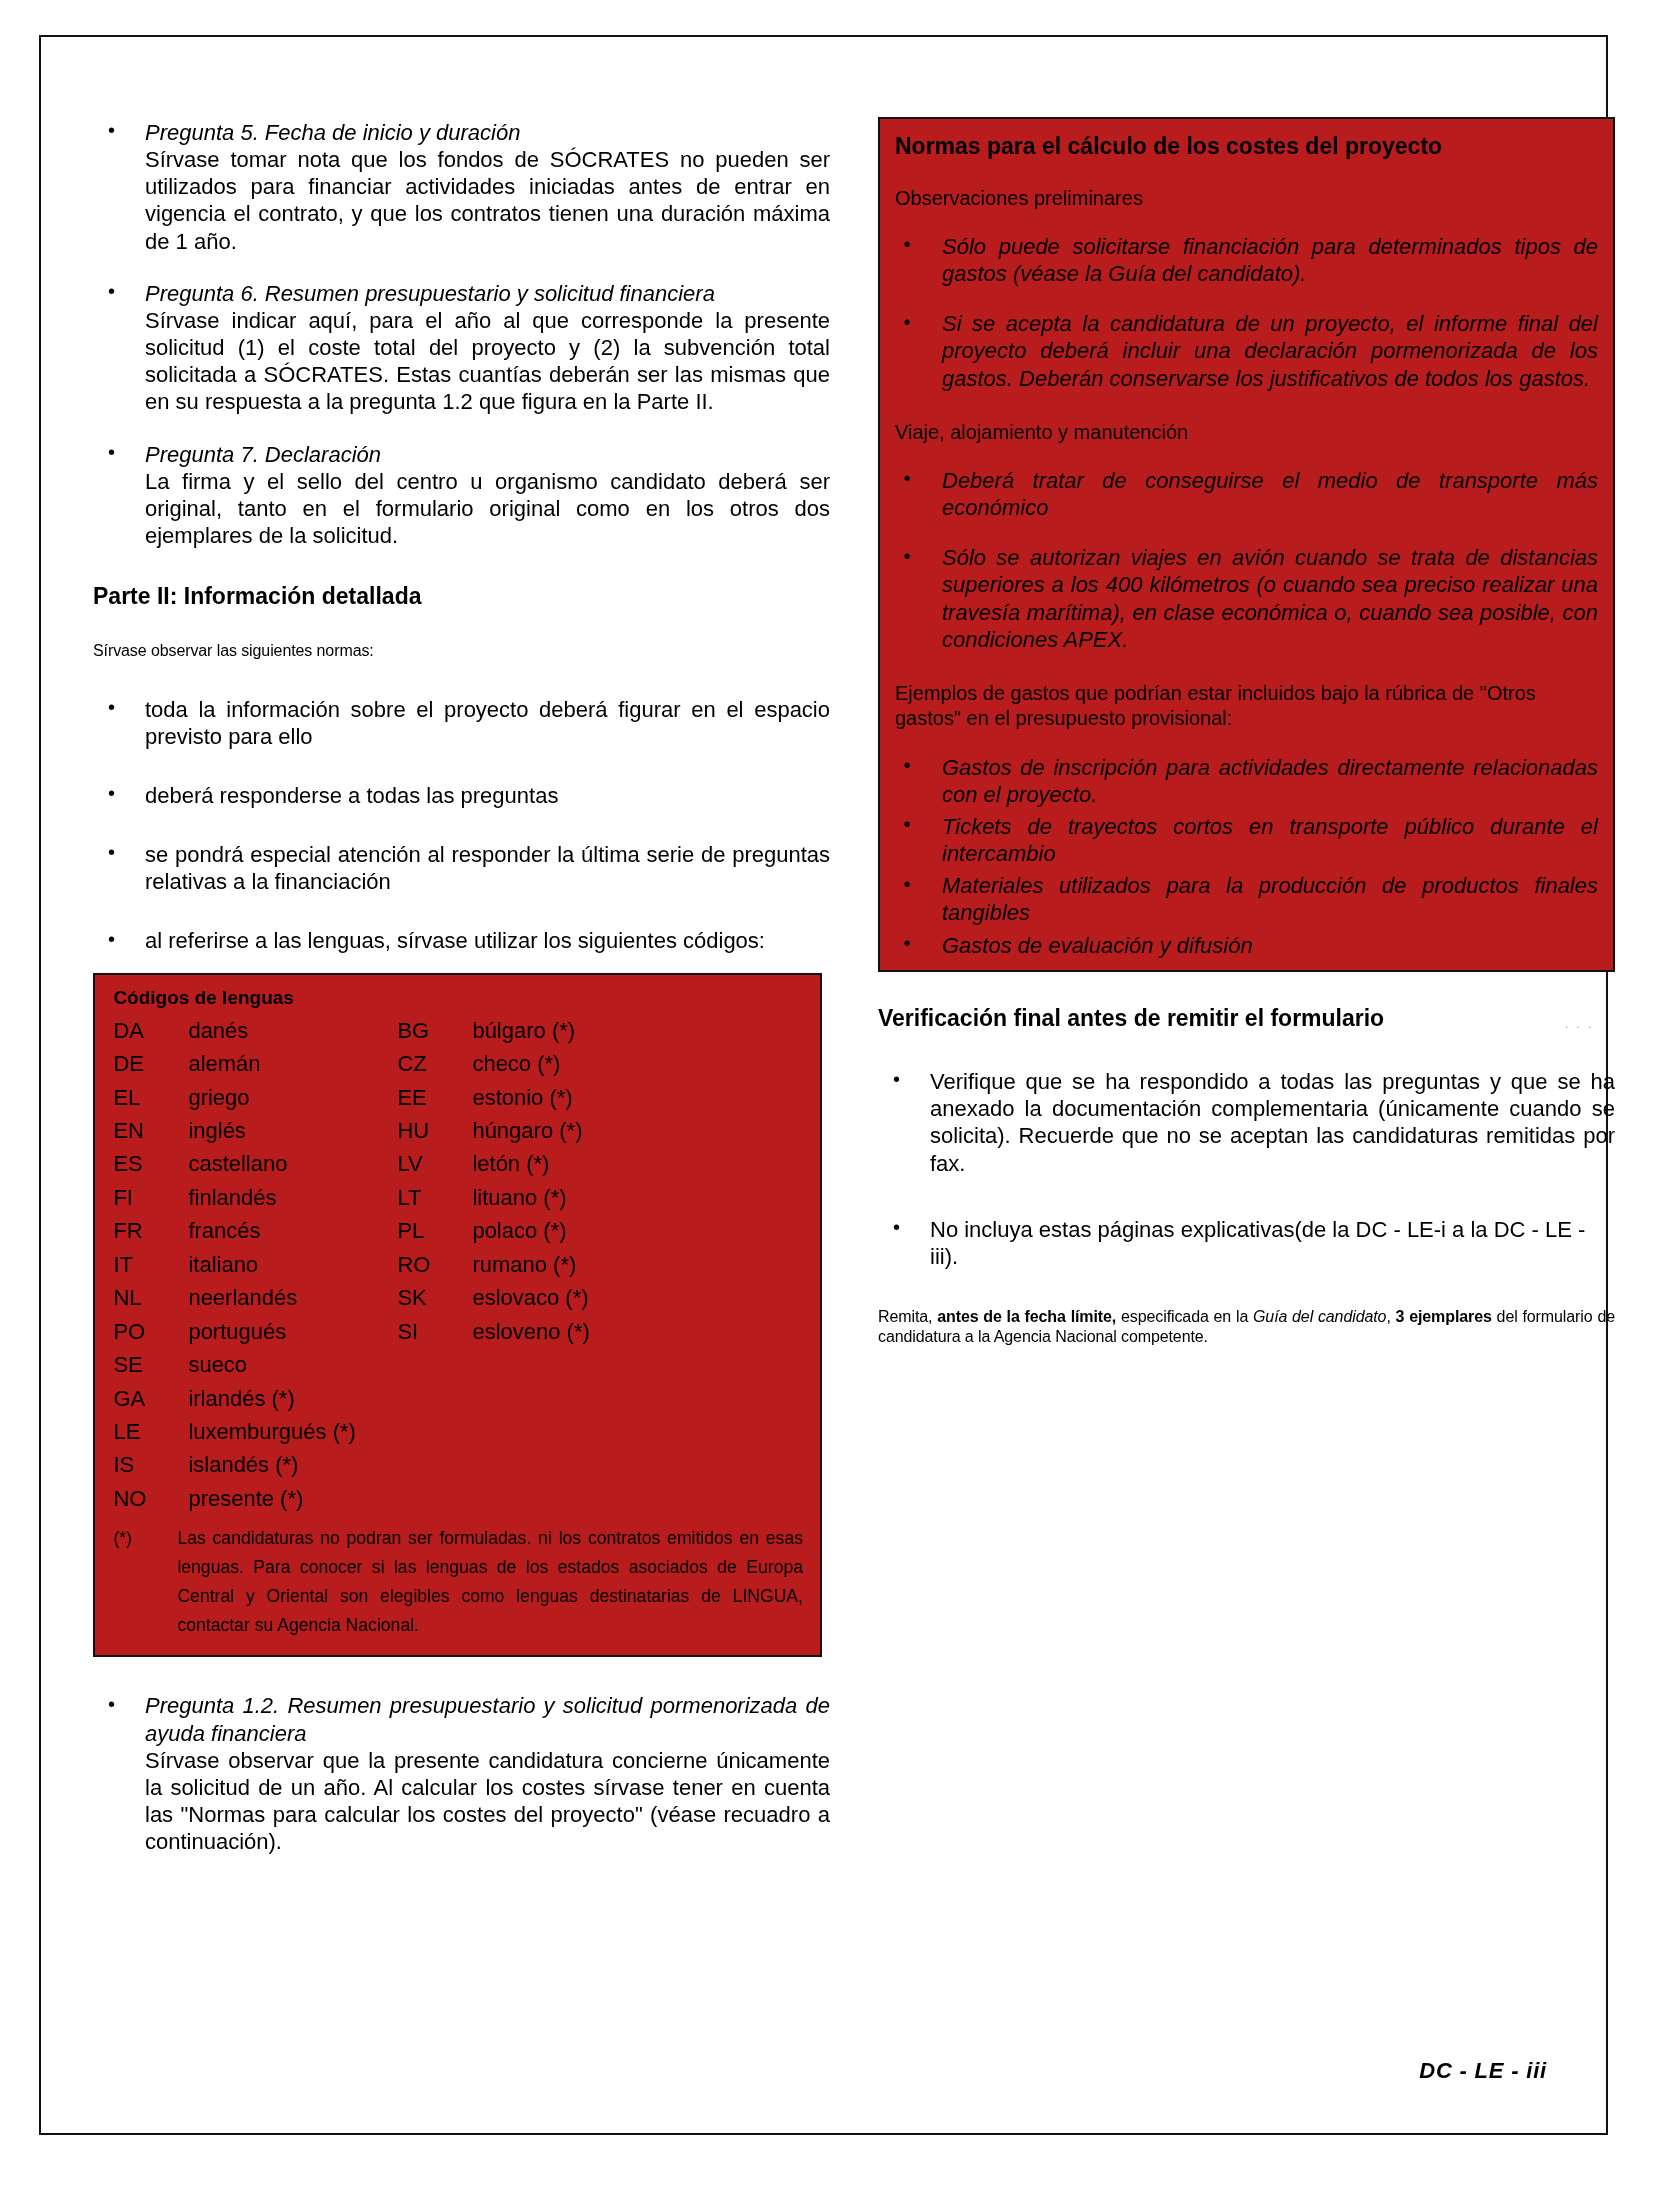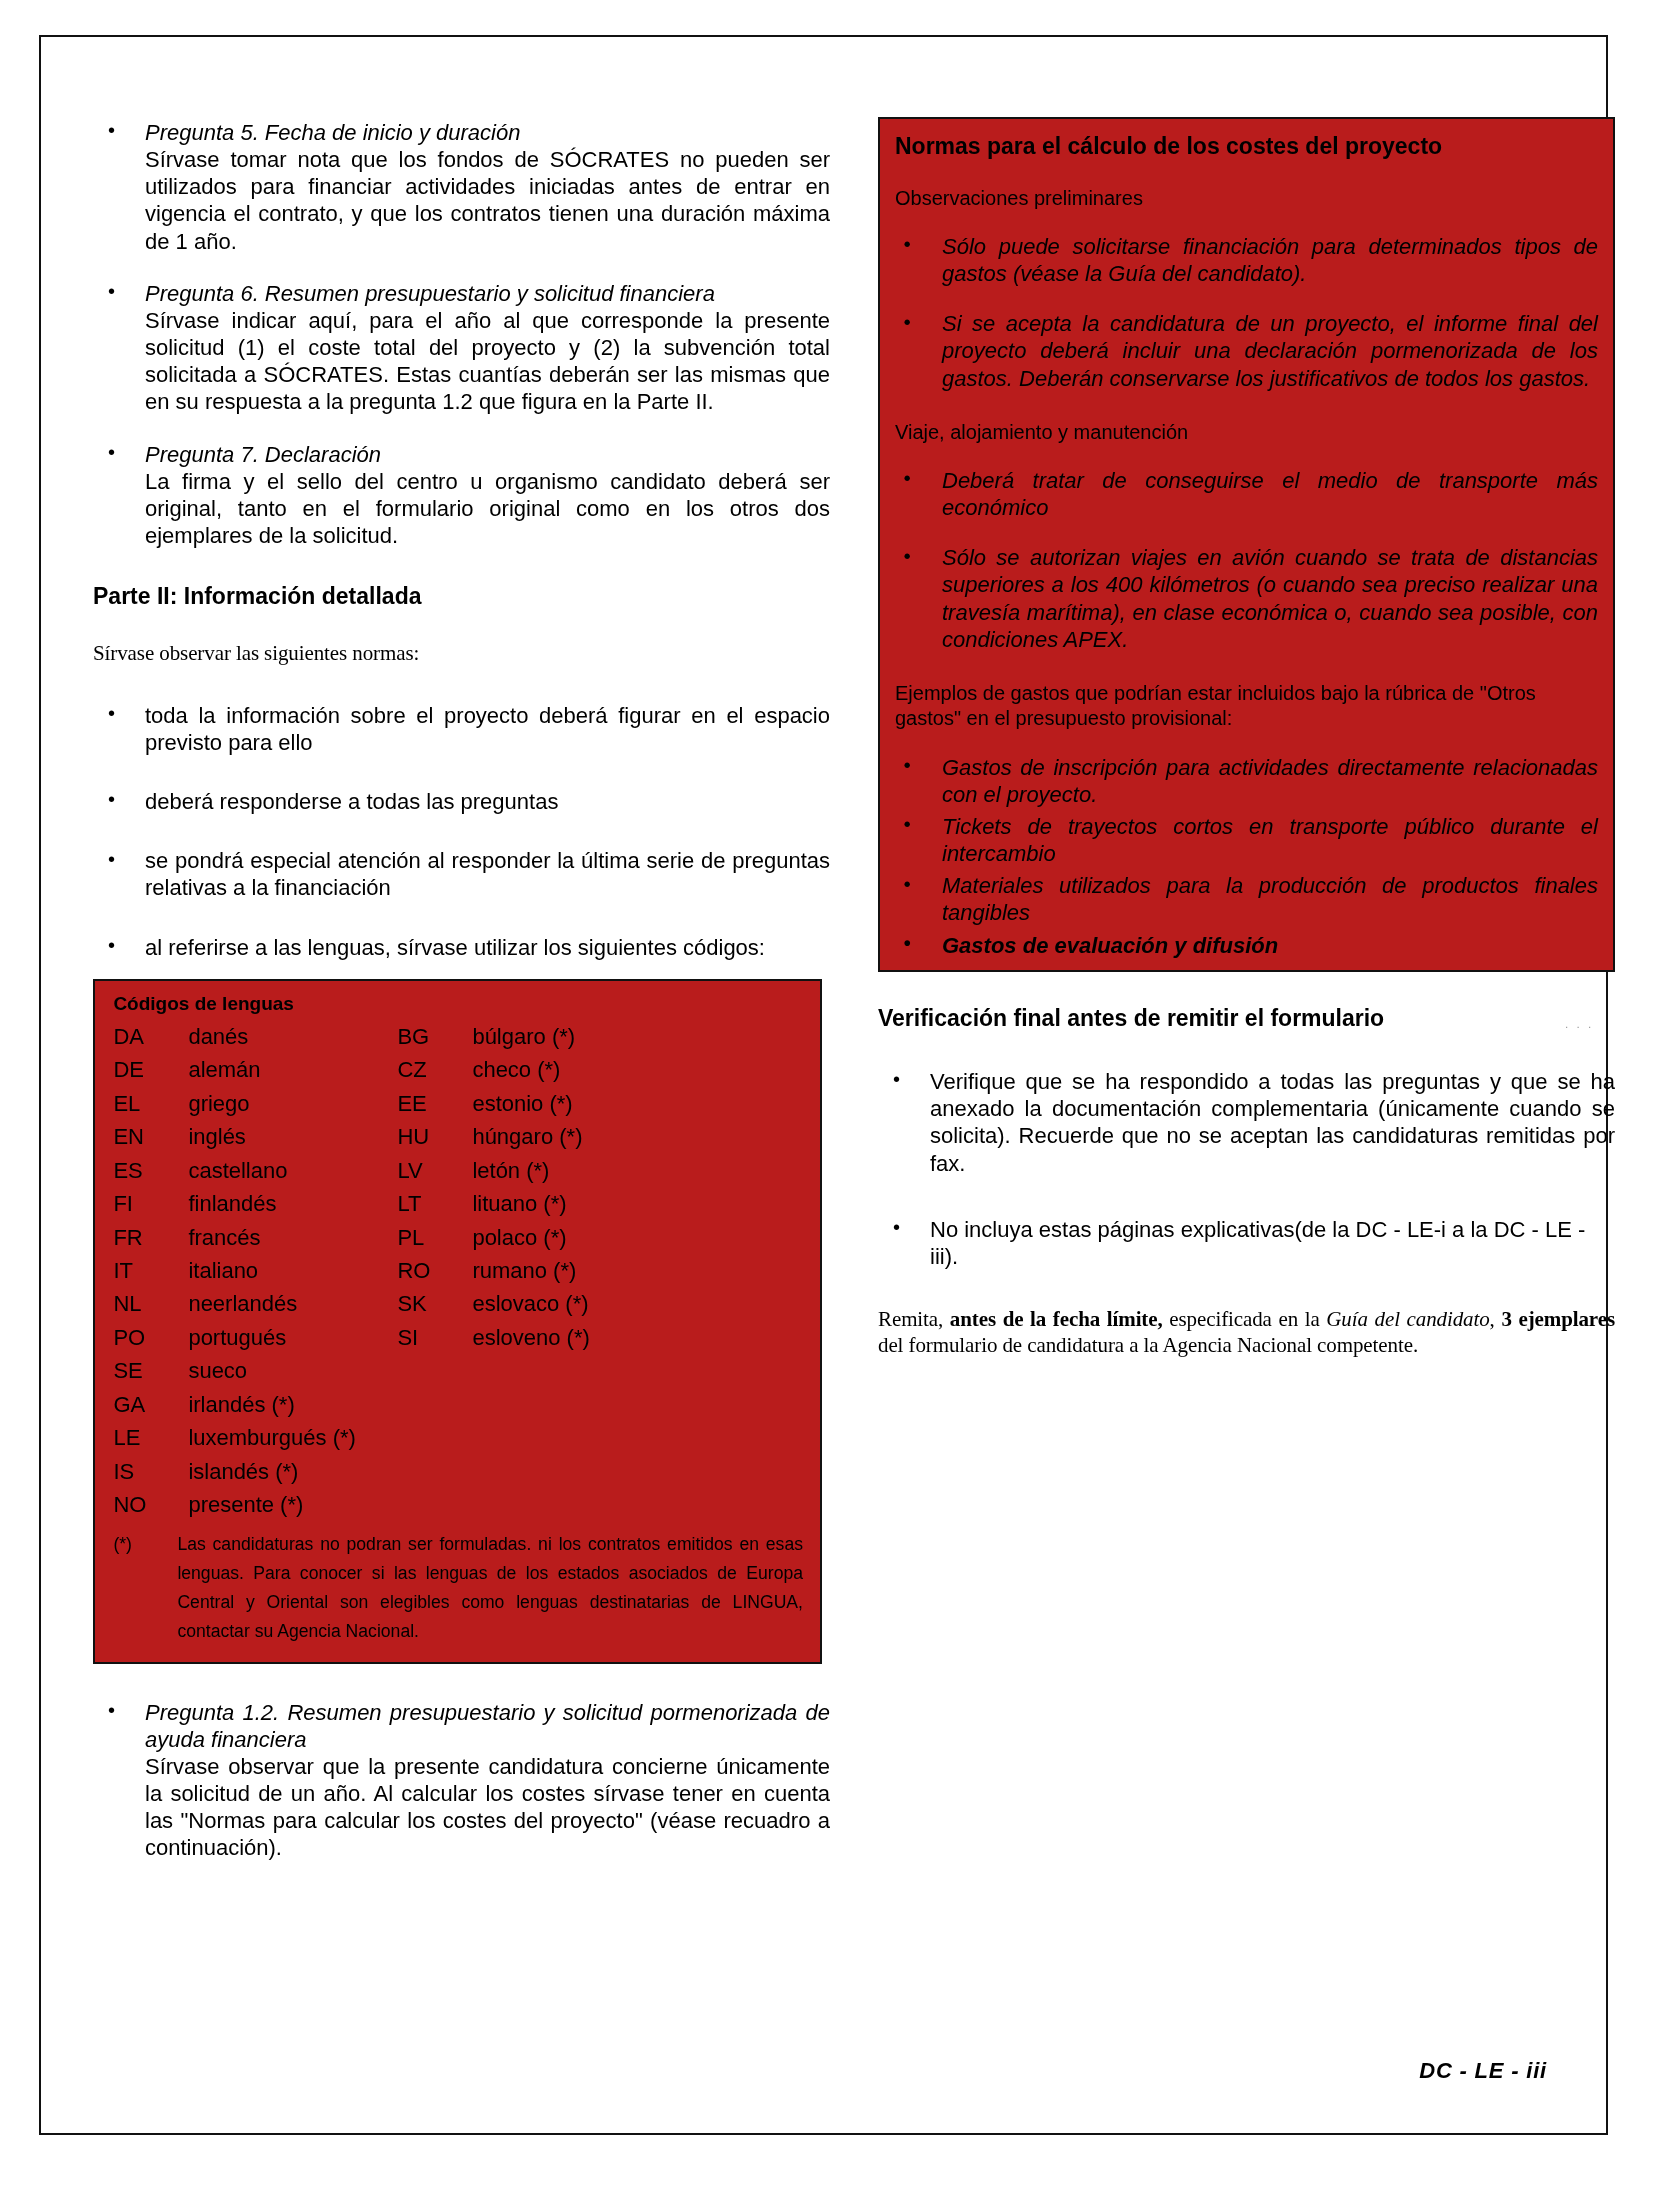--- a/index.html
+++ b/index.html
@@ -41,26 +41,25 @@
   }
   .col-right {
     position: absolute;
     left: 837px;
     top: 80px;
     width: 737px;
   }
 
   
   .para {
-    font-size: 21px;
+    font-size: 16px;
     line-height: 1.235;
     margin: 0 0 20px 0;
     text-align: justify;
     letter-spacing: -0.1px;
-    font-family: Liberation Serif, serif;
   }
   .para.nojust { text-align: left; }
   .bold { font-weight: bold; }
   .ital { font-style: italic; }
   .heading {
     font-size: 23px;
     font-weight: bold;
     line-height: 1.25;
     margin: 0 0 25px 0;
   }
@@ -305,21 +304,21 @@
         <p class="secthead">Viaje, alojamiento y manutención</p>
 
         <div class="bullet italic-all">Deberá tratar de conseguirse el medio de transporte más económico</div>
         <div class="bullet italic-all" style="margin-bottom:28.5px;">Sólo se autorizan viajes en avión cuando se trata de distancias superiores a los 400 kilómetros (o cuando sea preciso realizar una travesía marítima), en clase económica o, cuando sea posible, con condiciones APEX.</div>
 
         <p class="secthead" style="margin-bottom:23.4px;">Ejemplos de gastos que podrían estar incluidos bajo la rúbrica de "Otros gastos" en el presupuesto provisional:</p>
 
         <div class="bullet italic-all compact">Gastos de inscripción para actividades directamente relacionadas con el proyecto.</div>
         <div class="bullet italic-all compact">Tickets de  trayectos cortos en transporte público durante el intercambio</div>
         <div class="bullet italic-all compact">Materiales utilizados para la producción de productos finales tangibles</div>
-        <div class="bullet italic-all" style="margin-bottom:0;font-weight:bold;">Gastos de evaluación y difusión</div>
+        <div class="bullet italic-all" style="margin-bottom:0;">Gastos de evaluación y difusión</div>
       </div>
 
       <p class="heading" style="margin-top:32px; margin-bottom:35px;">Verificación final antes de remitir el formulario</p>
 
       <div class="bullet" style="margin-bottom:39px;">Verifique que se ha respondido a todas las preguntas y que se ha anexado la documentación complementaria (únicamente cuando se solicita).  Recuerde que no se aceptan las candidaturas remitidas por fax.</div>
       <div class="bullet nojust" style="margin-bottom:37px;">No incluya estas páginas explicativas(de la DC - LE-i a la  DC - LE - iii).</div>
 
       <p class="para"><span>Remita, </span><span class="bold">antes de la fecha límite,</span><span> especificada en la </span><span class="ital">Guía del candidato</span><span>, </span><span class="bold">3 ejemplares</span><span> del formulario de candidatura a la Agencia Nacional competente.</span></p>
 
       <div class="speck" style="left:687px; top:900px;">. . .</div>

